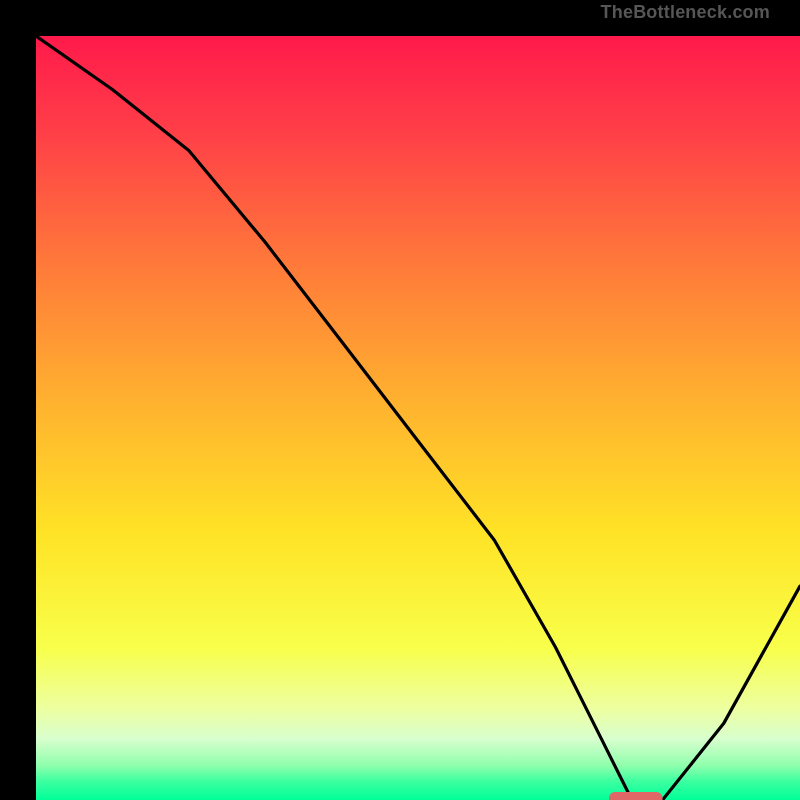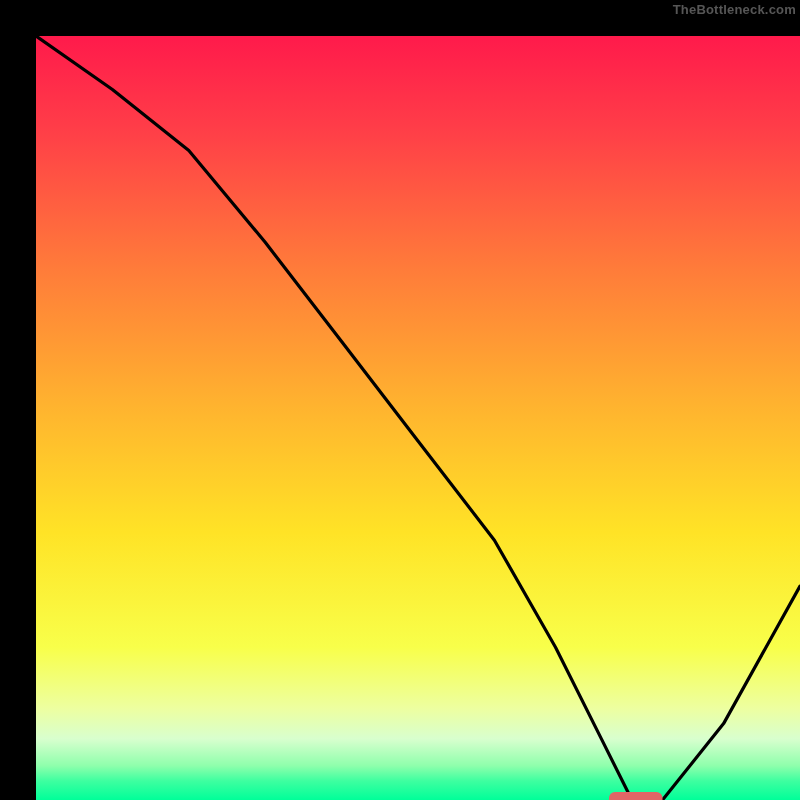--- a/index.html
+++ b/index.html
@@ -23,23 +23,23 @@
     position: absolute;
     top: 18px;
     left: 18px;
     width: 764px;
     height: 764px;
     overflow: hidden;
   }
   .watermark {
     position: absolute;
     top: 2px;
-    right: 4px;
+    right: 30px;
     font-family: Arial, Helvetica, sans-serif;
-    font-size: 13px;
+    font-size: 18px;
     font-weight: 600;
     color: #565656;
     letter-spacing: 0.2px;
     z-index: 10;
   }
   svg {
     position: absolute;
     top: 0;
     left: 0;
   }

